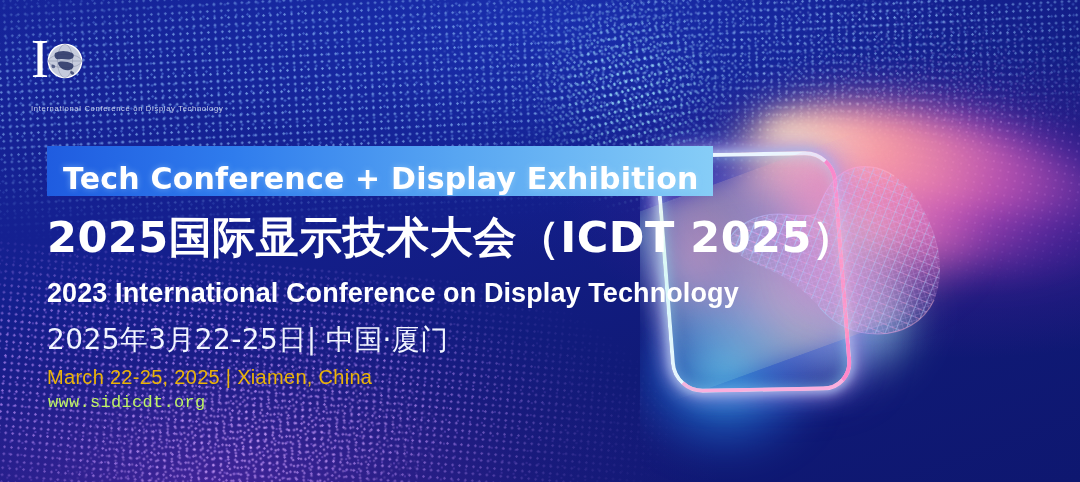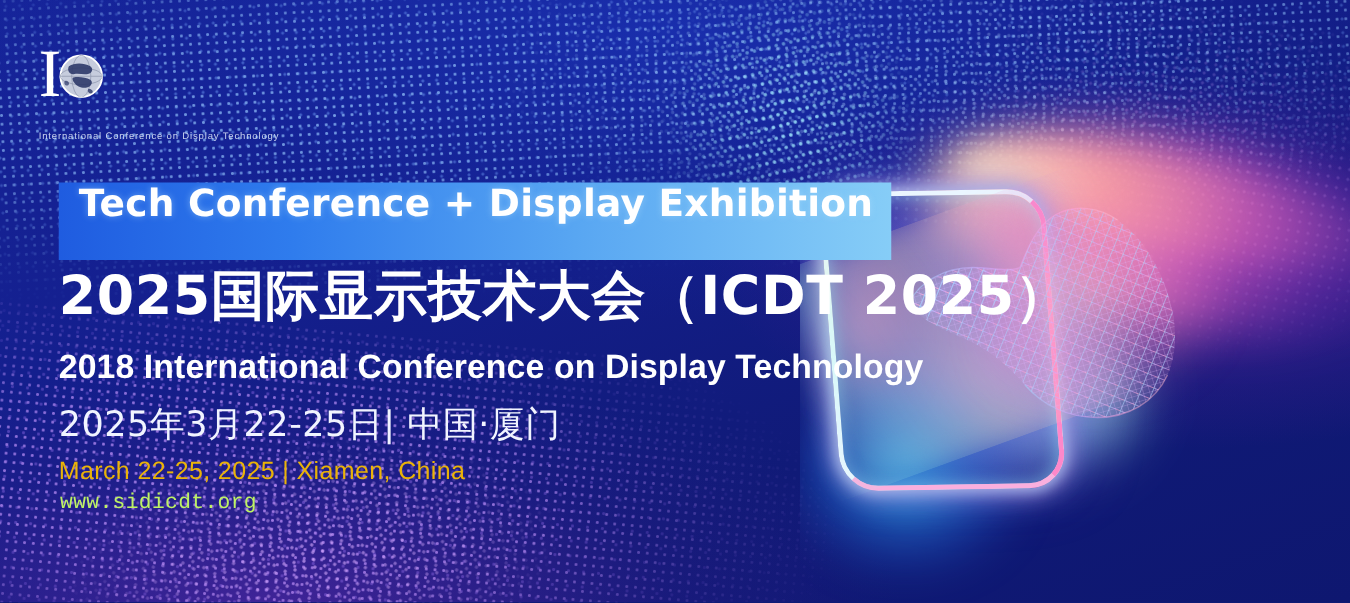--- a/index.html
+++ b/index.html
@@ -336,24 +336,24 @@
     color: #c9d4ef;
     white-space: nowrap;
     font-family: "Liberation Sans", sans-serif;
   }
 
   
   .ribbon {
     position: absolute;
     left: 47px;
     top: 146px;
-    height: 62px;
+    height: 50px;
     padding: 0 14px 0 16px;
     display: flex;
-    align-items: flex-start;
+    align-items: flex-end;
     background: linear-gradient(90deg, #1f5ce0 0%, #2f7ced 28%, #58a6f2 62%, #86cdf7 100%);
   }
   .ribbon-text {
     font-family: "DejaVu Sans", "Liberation Sans", sans-serif;
     font-size: 30px;
     font-weight: 700;
     color: #ffffff;
     letter-spacing: 0.2px;
     white-space: nowrap;
     text-shadow: 0 0 6px rgba(180,225,255,0.45);
@@ -513,19 +513,19 @@
       </span>
     </div>
     <div class="logo-sub">International Conference on Display Technology</div>
   </div>
 
   <div class="ribbon">
     <span class="ribbon-text">Tech Conference + Display Exhibition</span>
   </div>
 
   <div class="title-cn">2025国际显示技术大会（ICDT 2025）</div>
-  <div class="title-en">2018 International Conference on Display Technology</div>
+  <div class="title-en">2023 International Conference on Display Technology</div>
 
   <div class="date-cn">2025年3月22-25日| 中国·厦门</div>
   <div class="date-en">March 22-25, 2025 | Xiamen, China</div>
   <a class="site" href="#">www.sidicdt.org</a>
 
 </div>
 
 </body></html>

